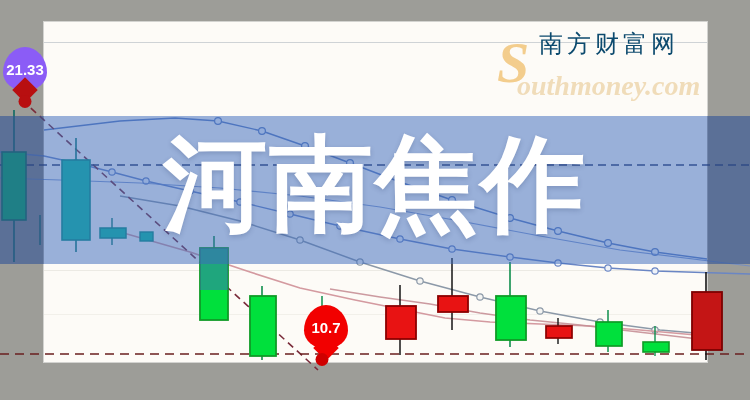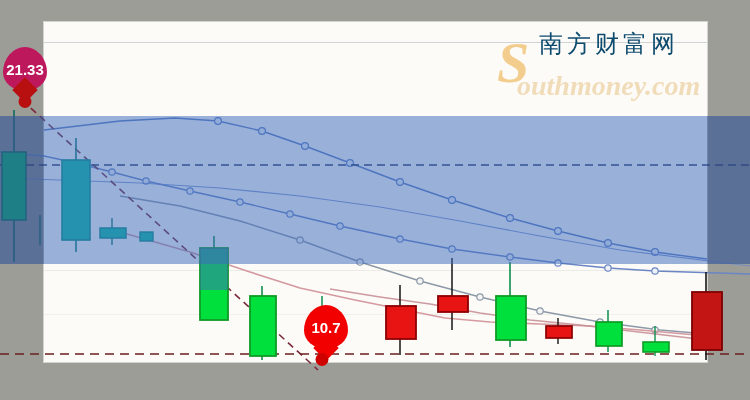--- a/index.html
+++ b/index.html
@@ -84,21 +84,21 @@
     font-weight:700;color:#fff;font-size:15px;
   }
   .balloon .bubble::after{
     content:"";position:absolute;left:50%;top:34px;transform:translateX(-50%) rotate(45deg);
     width:18px;height:18px;border-radius:0 0 4px 0;
   }
   .balloon .dot{
     position:absolute;left:50%;transform:translateX(-50%);
     width:13px;height:13px;border-radius:50%;
   }
-  .balloon.dark .bubble{background:#be185d;}
+  .balloon.dark .bubble{background:#8b5cf6;}
   .balloon.dark .bubble::after{background:#b80f10;}
   .balloon.dark .dot{background:#b80f10;top:48px;}
   .balloon.bright .bubble{background:#f20000;margin-left:8px;}
   .balloon.bright .bubble::after{background:#f20000;}
   .balloon.bright .dot{background:#cf0000;top:48px;}
 </style>
 </head>
 <body>
 
 <div id="stage">
@@ -238,20 +238,21 @@
         <line x1="706" y1="272" x2="706" y2="360" stroke="#151515" stroke-width="1.6"></line>
         <rect x="692" y="292" width="30" height="58" fill="#c41515" stroke="#7d0000" stroke-width="1.8"></rect>
       </g>
     </g>
   </svg>
 
   <div class="band"></div>
   <div class="gutter-l"></div>
   <div class="gutter-r"></div>
 
+  <div class="headline">河南焦作</div>
 
   <div class="watermark">
     <div class="wm-s">S</div>
     <div class="wm-cn">南方财富网</div>
     <div class="wm-en">outhmoney.com</div>
   </div>
 
   <div class="balloon dark" style="left:3px;top:47px;">
     <div class="bubble">21.33</div>
     <div class="dot"></div>

